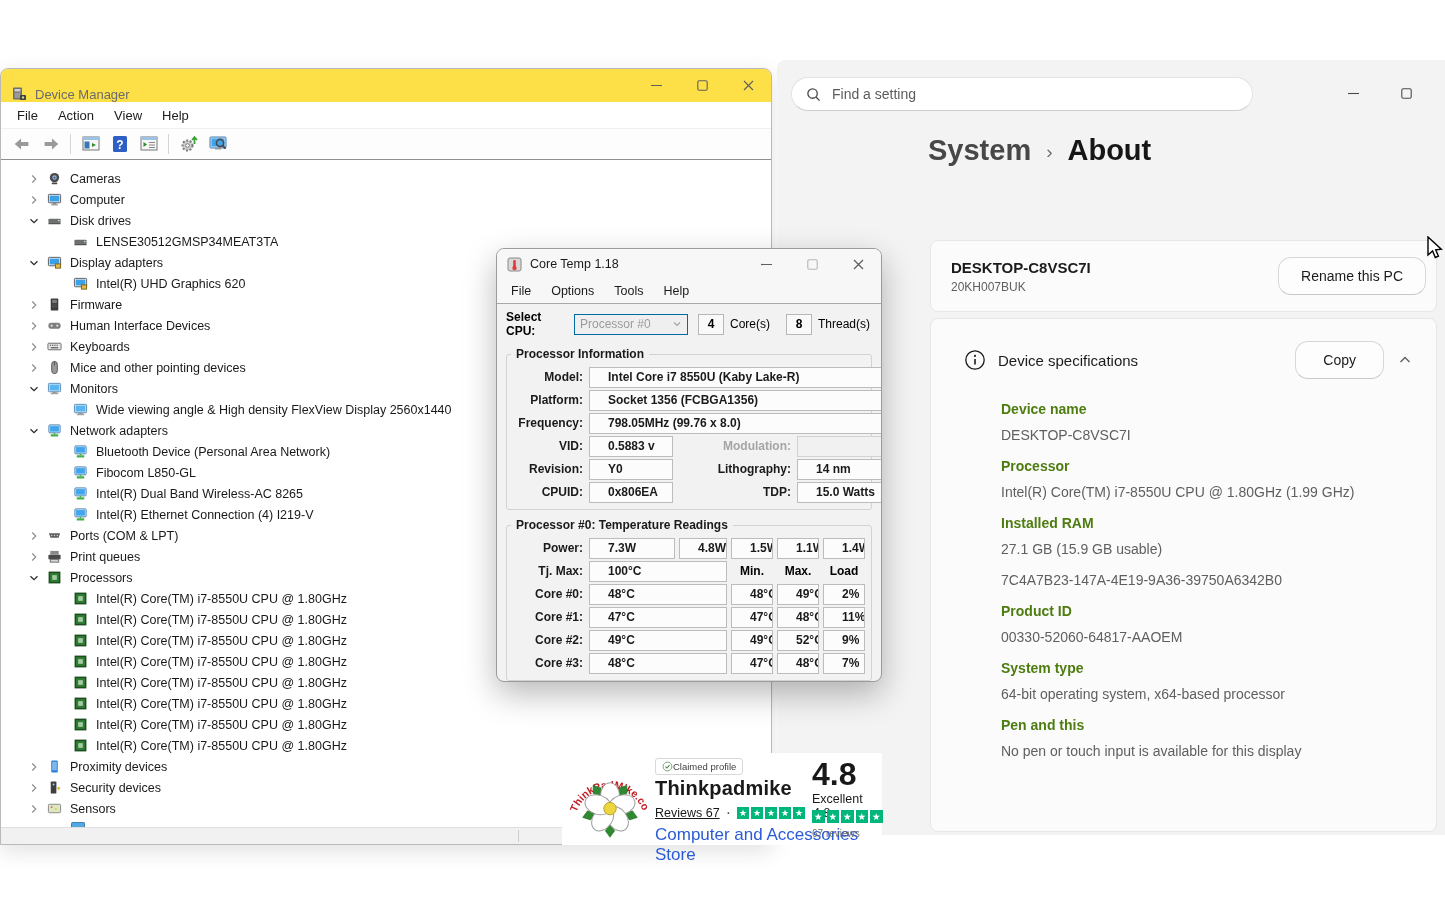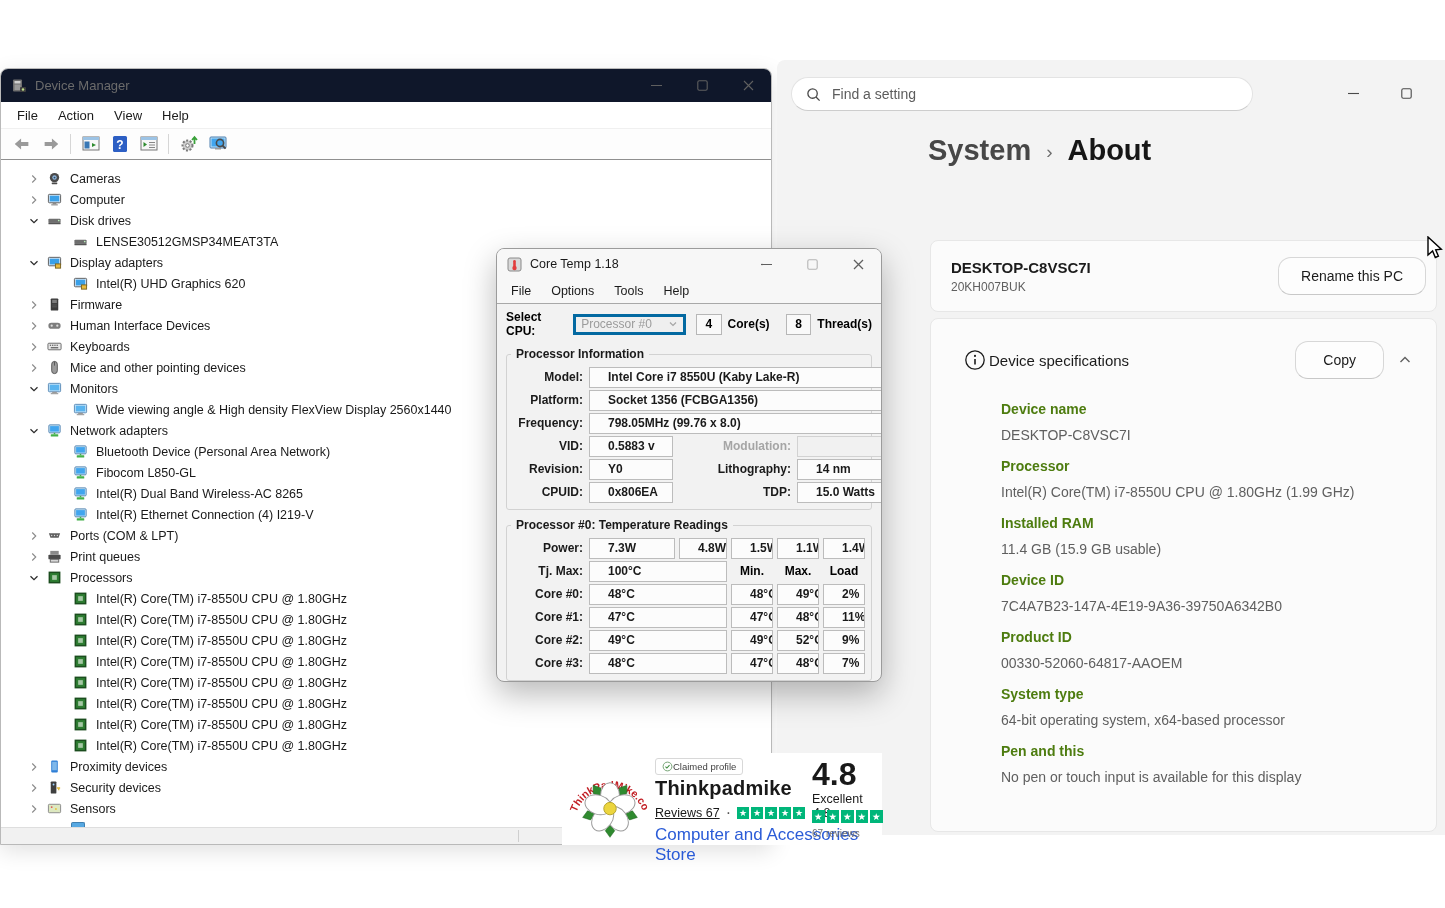--- a/index.html
+++ b/index.html
@@ -2,21 +2,21 @@
 <html style="--star-green: #00b67a; --link-blue: #2a5bd7;"><head>
 <meta charset="utf-8">
 <style>
 *{margin:0;padding:0;box-sizing:border-box}
 html,body{width:1445px;height:908px;background:#fff;font-family:"Liberation Sans",sans-serif;overflow:hidden}
 #canvas{position:relative;width:1445px;height:908px;background:#fff}
 .window{position:absolute;background:#fff}
 
 
 #dm{left:0;top:68px;width:772px;height:777px;border:1px solid #b9b9b9;border-radius:8px 8px 0 0;box-shadow:0 6px 22px rgba(0,0,0,.12);display:flex;flex-direction:column;overflow:hidden;z-index:1}
-.dm-titlebar{height:33px;display:flex;align-items:center;padding-left:10px;background:#0f172a;flex:0 0 auto}
+.dm-titlebar{height:33px;display:flex;align-items:flex-end;padding-left:10px;background:#fde047;flex:0 0 auto}
 .dm-appicon svg{width:16px;height:16px;display:block}
 .dm-title{margin-left:8px;font-size:13px;color:#6b6b6b}
 .win-controls{margin-left:auto;display:flex;height:100%}
 .wc{width:46px;height:100%;display:grid;place-items:center;color:#5f5f5f}
 .wc svg{width:11px;height:11px;display:block}
 .dm-menubar{height:27px;display:flex;align-items:center;padding-left:6px;background:#fff;border-bottom:1px solid #f0f0f0;flex:0 0 auto}
 .menu-item{padding:4px 10px;font-size:13px;color:#1b1b1b}
 .dm-toolbar{height:31px;display:flex;align-items:center;padding-left:6px;background:#fdfdfd;border-bottom:1px solid #8f8f8f;flex:0 0 auto}
 .tb-btn{width:29px;height:26px;display:grid;place-items:center}
 .tb-btn svg{width:20px;height:20px;display:block}
@@ -38,25 +38,25 @@
 .ct-titlebar{height:30px;display:flex;align-items:center;padding-left:10px;background:#f7f7f7;flex:0 0 auto}
 .ct-appicon svg{width:15px;height:15px;display:block}
 .ct-title{margin-left:8px;font-size:12.5px;color:#1a1a1a}
 .ct-titlebar .wc{width:46px}
 .wc.disabled{color:#b5b5b5}
 .ct-menubar{height:25px;display:flex;align-items:center;padding-left:4px;background:#f7f7f7;border-bottom:1px solid #a8a8a8;flex:0 0 auto}
 .ct-menubar .menu-item{font-size:12.5px;padding:3px 10px}
 .ct-body{padding:6px 9px 0 9px;flex:1 1 auto;font-size:12px}
 .ct-selrow{display:flex;align-items:center;height:24px;margin-top:2px}
 .ct-sel-label{font-weight:700;width:68px}
-.ct-dropdown{width:114px;height:21px;background:#efefef;border:3px solid #0369a1;color:#9b9b9b;display:flex;align-items:center;padding:0 5px}
+.ct-dropdown{width:114px;height:21px;background:#efefef;border:1px solid #0369a1;color:#9b9b9b;display:flex;align-items:center;padding:0 5px}
 .ct-dropdown .dd-text{flex:1;font-size:12px}
 .ct-dropdown svg{width:10px;height:10px}
 .ct-numbox{width:26px;height:21px;border:1px solid #b7b7b7;background:#f9f9f9;display:grid;place-items:center;font-weight:700;margin-left:10px}
-.ct-numlabel{margin-left:6px;font-weight:700}
+.ct-numlabel{margin-left:6px;font-weight:400}
 .ct-group{position:relative;border:1px solid #d2d2d2;border-radius:3px;margin-top:18px;padding:12px 6px 6px 6px}
 .ct-legend{position:absolute;top:-8px;left:4px;background:#f2f2f2;padding:0 5px;font-weight:700;font-size:12px;color:#1a1a1a}
 .ct-grid{display:grid;column-gap:4px;row-gap:2px}
 #ct-info-grid{grid-template-columns:72px 84px 116px 86px}
 #ct-temp-grid{grid-template-columns:72px 86px 48px 42px 42px 42px}
 .ct-lab{text-align:right;font-weight:700;line-height:21px;height:21px;color:#1a1a1a;padding-right:2px;white-space:nowrap}
 .ct-lab.dis{color:#a5a5a5}
 .ct-box{height:21px;border:1px solid #bcbcbc;background:#fcfcfc;font-weight:700;line-height:19px;padding-left:18px;color:#1a1a1a;white-space:nowrap;overflow:hidden}
 .ct-box.dis{background:#f1f1f1;border-color:#d2d2d2}
 .ct-box.full{grid-column:2/5}
@@ -76,21 +76,21 @@
 .bc-sep{font-size:19px;color:#6e6e6e;margin:2px 15px 0 15px}
 .bc-cur{font-size:29px;font-weight:700;color:#161616}
 .st-card{position:absolute;left:153px;width:507px;background:#fbfbfb;border:1px solid #e7e7e7;border-radius:8px}
 .st-card1{top:180px;height:72px;display:flex;align-items:center;justify-content:space-between;padding:0 10px 0 20px}
 .pc-name{font-size:15px;font-weight:600;color:#1b1b1b}
 .pc-model{font-size:12px;color:#5f5f5f;margin-top:4px}
 .st-btn{background:#fdfdfd;border:1px solid #d7d7d7;border-bottom-color:#c8c8c8;border-radius:13px;font-family:"Liberation Sans",sans-serif;font-size:14px;color:#1b1b1b;height:38px;padding:0 22px}
 .st-card2{top:258px;height:514px}
 .spec-header{height:82px;display:flex;align-items:center;padding:0 12px 0 33px}
 .spec-header .info-ic svg{width:22px;height:22px;display:block}
-.spec-title{margin-left:3px;font-size:15px;color:#1b1b1b;flex:1}
+.spec-title{margin-left:12px;font-size:15px;color:#1b1b1b;flex:1}
 .spec-header .st-btn{padding:0 27px}
 .chev-up{margin:0 12px 0 14px;display:grid;place-items:center}
 .chev-up svg{width:14px;height:14px}
 .spec-fields{padding:0 20px 0 70px}
 .spec-label{font-size:14px;font-weight:600;color:#4d7c0f;margin-bottom:10px}
 .spec-value{font-size:14px;color:#5f5f5f;margin-bottom:15px}
 
 
 #badge{left:562px;top:753px;width:320px;height:92px;background:#fff;z-index:5}
 .tp-logo{position:absolute;left:2px;top:0;width:92px;height:92px}
@@ -778,22 +778,21 @@
               <path d="M2.5 9 L7 4.5 L11.5 9" fill="none" stroke="#5f5f5f" stroke-width="1.4"></path>
             </svg>
         </span>
       </div>
       <div class="spec-fields">
           <div class="spec-label">Device name</div>
           <div class="spec-value">DESKTOP-C8VSC7I</div>
           <div class="spec-label">Processor</div>
           <div class="spec-value">Intel(R) Core(TM) i7-8550U CPU @ 1.80GHz (1.99 GHz)</div>
           <div class="spec-label">Installed RAM</div>
-          <div class="spec-value">11.4 GB (15.9 GB usable)</div>
-          <div class="spec-label">Device ID</div>
+          <div class="spec-value">27.1 GB (15.9 GB usable)</div>
           <div class="spec-value">7C4A7B23-147A-4E19-9A36-39750A6342B0</div>
           <div class="spec-label">Product ID</div>
           <div class="spec-value">00330-52060-64817-AAOEM</div>
           <div class="spec-label">System type</div>
           <div class="spec-value">64-bit operating system, x64-based processor</div>
           <div class="spec-label">Pen and this</div>
           <div class="spec-value">No pen or touch input is available for this display</div>
         </div>
     </div>
   </section>

